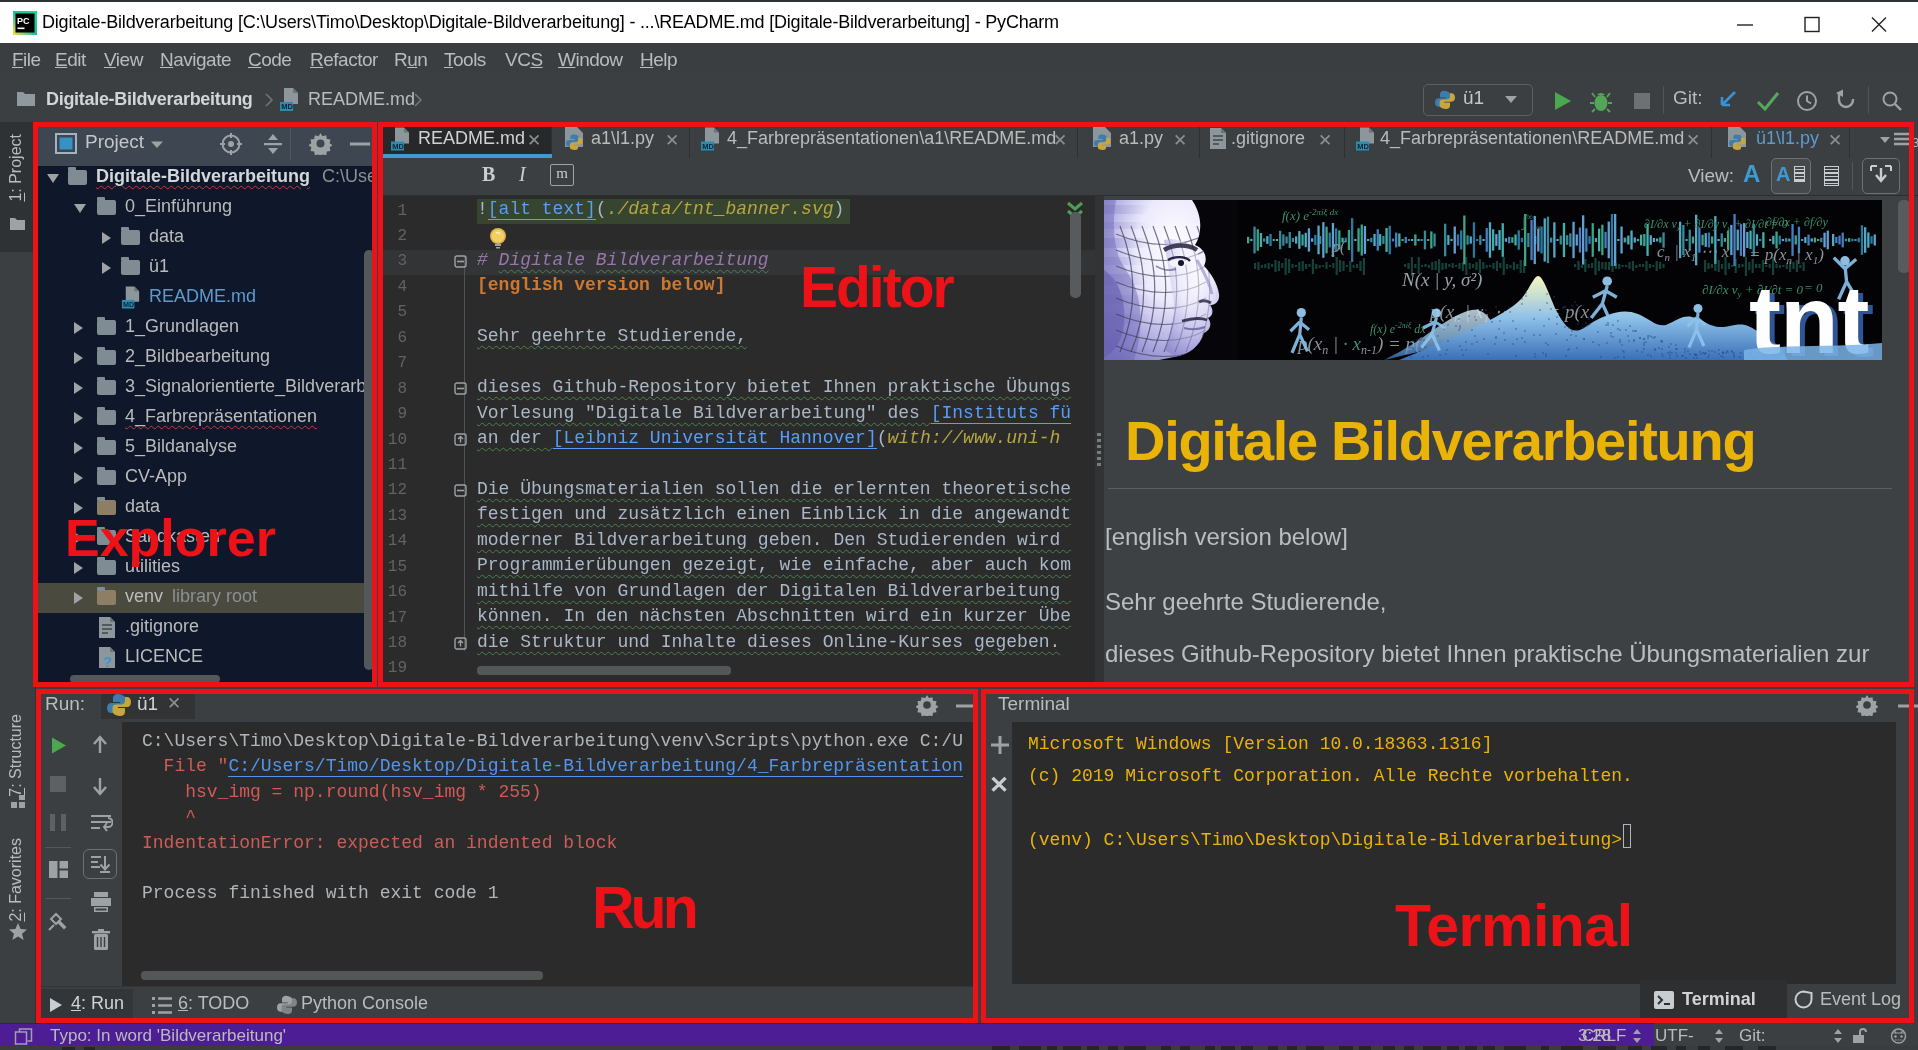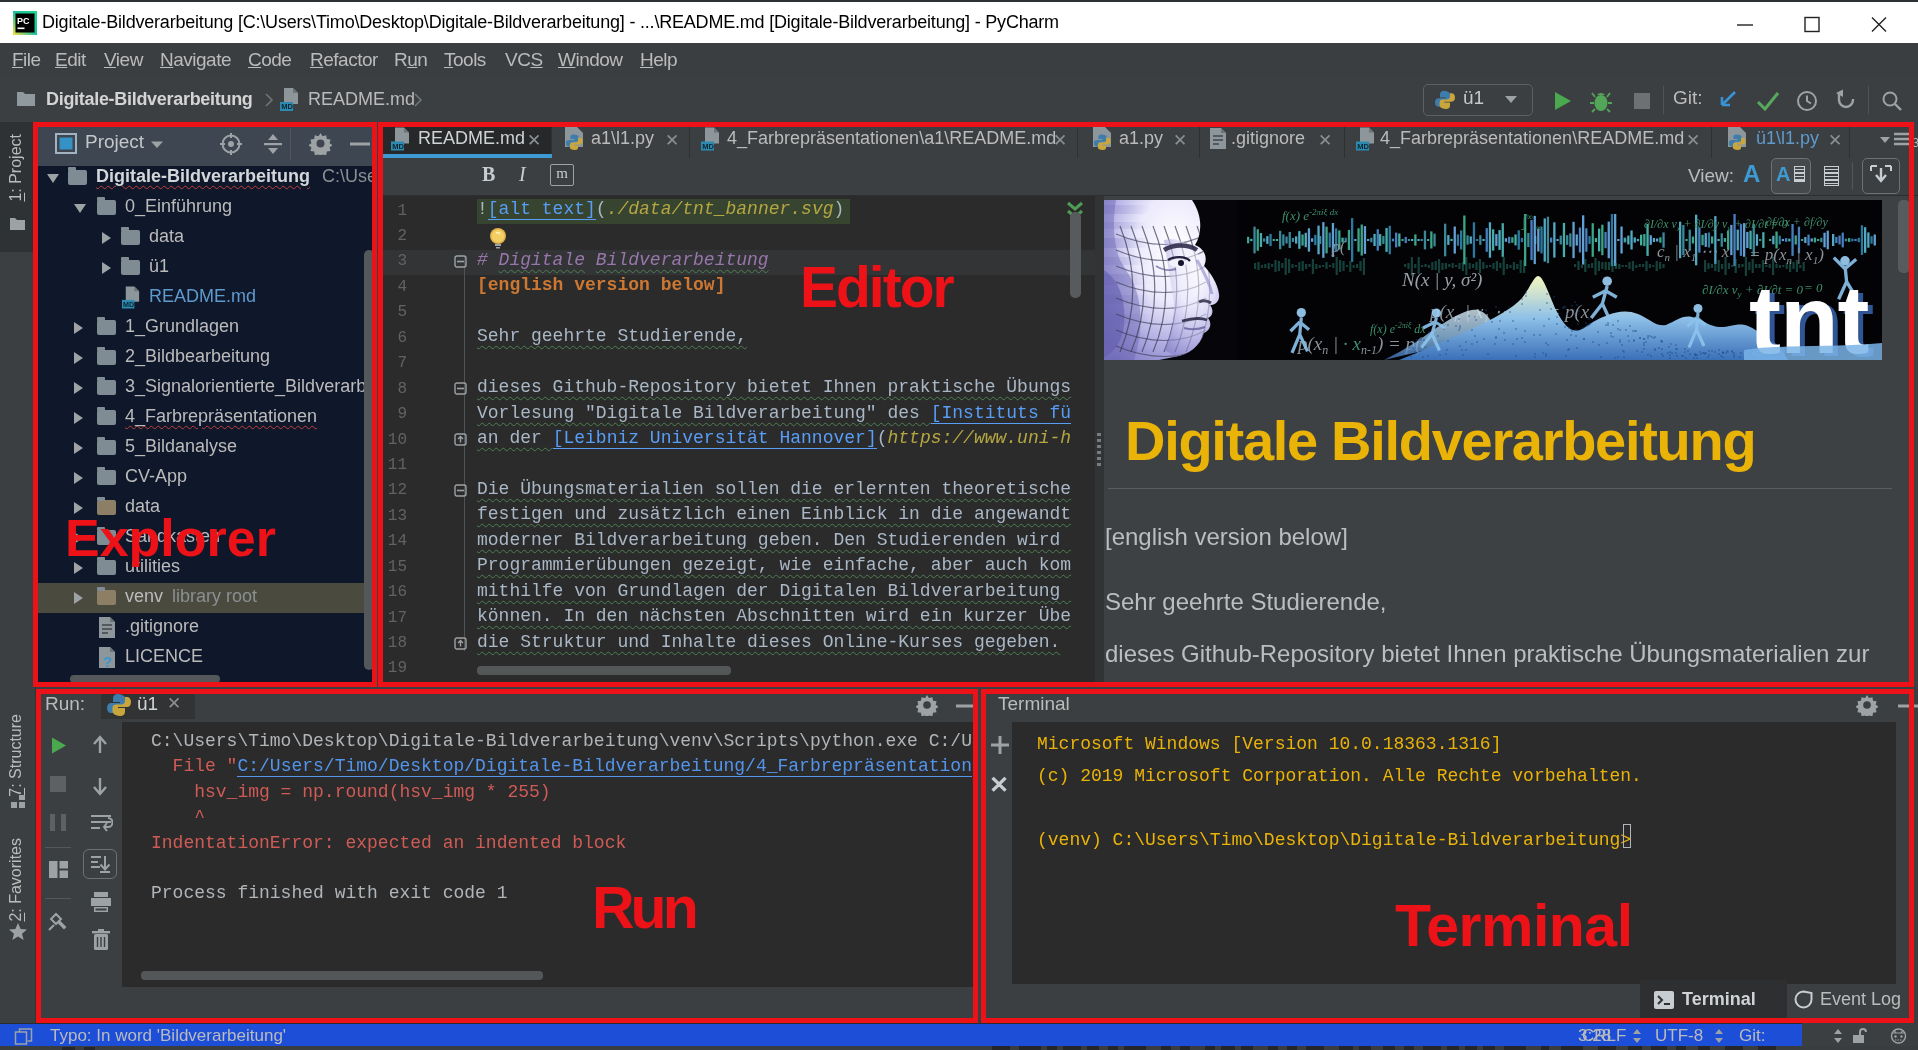--- a/index.html
+++ b/index.html
@@ -1,20 +1,20 @@
 <!DOCTYPE html>
 <html><head>
 <meta charset="utf-8">
 <style>
   * { margin:0; padding:0; box-sizing:border-box; }
   html,body { width:1918px; height:1050px; overflow:hidden; background:#3c3f41; }
   body { font-family:"Liberation Sans", sans-serif; position:relative; }
   .abs { position:absolute; }
   .ui { color:#bbbbbb; font-size:19px; }
-  .mono { font-family:"Liberation Mono", monospace;margin-left:9px; }
+  .mono { font-family:"Liberation Mono", monospace; }
   .red-box { position:absolute; border:5px solid #ec1218; pointer-events:none; z-index:20; }
   .red-label { position:absolute; color:#ec1218; font-weight:bold; font-size:57px; letter-spacing:-2px; z-index:21; }
   .wavy { text-decoration:underline; text-decoration-style:wavy; text-decoration-color:#4e8052; text-decoration-thickness:1px; text-underline-offset:4px; }
   .rwavy { text-decoration:underline; text-decoration-style:wavy; text-decoration-color:#bc3f3c; text-decoration-thickness:1px; text-underline-offset:3px; }
 </style>
 </head>
 <body>
 
 <div class="abs" style="left:0;top:0;width:1918px;height:43px;background:#ffffff;border-top:2px solid #2e3133;">
   <svg class="abs" style="left:13px;top:9px;" width="24" height="24" viewBox="0 0 24 24">
@@ -421,21 +421,21 @@
         <div class="lnum" style="left:0;top:438.0px;">18</div>
         <div class="lnum" style="left:0;top:463.4px;">19</div>
       </div>
     <div id="lines">
         <div class="codeline" style="top:3.0px;"><span style="color:#a9b7c6">!</span><span class="lnk">[alt text]</span><span style="color:#a9b7c6">(</span><span class="pth">./data/tnt_banner.svg</span><span style="color:#a9b7c6">)</span></div>
         <div class="codeline" style="top:53.9px;"><span style="color:#9876aa;font-style:italic"># <span class="wavy">Digitale</span> <span class="wavy">Bildverarbeitung</span></span></div>
         <div class="codeline" style="top:79.3px;"><span style="color:#cc7832;font-weight:bold">[english version below]</span></div>
         <div class="codeline" style="top:130.2px;"><span class="wavy">Sehr geehrte Studierende,</span></div>
         <div class="codeline" style="top:181.1px;"><span class="wavy">dieses Github-Repository bietet Ihnen praktische Übungs</span></div>
         <div class="codeline" style="top:206.5px;"><span class="wavy">Vorlesung "Digitale Bildverarbeitung" des </span><span class="lnk">[Instituts fü</span></div>
-        <div class="codeline" style="top:232.0px;"><span class="wavy">an der </span><span class="lnk">[Leibniz Universität Hannover]</span><span style="color:#a9b7c6">(</span><span class="pth">https://www.uni-h</span></div>
+        <div class="codeline" style="top:232.0px;"><span class="wavy">an der </span><span class="lnk">[Leibniz Universität Hannover]</span><span style="color:#a9b7c6">(</span><span class="pth">with://www.uni-h</span></div>
         <div class="codeline" style="top:282.8px;"><span class="wavy">Die Übungsmaterialien sollen die erlernten theoretische</span></div>
         <div class="codeline" style="top:308.3px;"><span class="wavy">festigen und zusätzlich einen Einblick in die angewandt</span></div>
         <div class="codeline" style="top:333.7px;"><span class="wavy">moderner Bildverarbeitung geben. Den Studierenden wird </span></div>
         <div class="codeline" style="top:359.2px;"><span class="wavy">Programmierübungen gezeigt, wie einfache, aber auch kom</span></div>
         <div class="codeline" style="top:384.6px;"><span class="wavy">mithilfe von Grundlagen der Digitalen Bildverarbeitung </span></div>
         <div class="codeline" style="top:410.0px;"><span class="wavy">können. In den nächsten Abschnitten wird ein kurzer Übe</span></div>
         <div class="codeline" style="top:435.5px;"><span class="wavy">die Struktur und Inhalte dieses Online-Kurses gegeben.</span></div>
         <svg class="abs" style="left:76px;top:58.9px;" width="13" height="13" viewBox="0 0 13 13">
           <rect x="1" y="1" width="11" height="11" rx="2" fill="none" stroke="#9da2a5" stroke-width="1.4"></rect>
           <path d="M3 6.5 h7" stroke="#9da2a5" stroke-width="1.6"></path>
@@ -1259,20 +1259,39 @@
 
   <div class="abs mono" style="left:105px;top:43px;font-size:18px;line-height:25.4px;white-space:pre;color:#b0b5b9;">C:\Users\Timo\Desktop\Digitale-Bildverarbeitung\venv\Scripts\python.exe C:/U
 <span style="color:#cf5b56">  File "</span><span style="color:#5394ec;border-bottom:1px solid #5394ec">C:/Users/Timo/Desktop/Digitale-Bildverarbeitung/4_Farbrepräsentation</span>
 <span style="color:#cf5b56">    hsv_img = np.round(hsv_img * 255)</span>
 <span style="color:#cf5b56">    ^</span>
 <span style="color:#cf5b56">IndentationError: expected an indented block</span>
 
 Process finished with exit code 1</div>
   <div class="abs" style="left:104px;top:285px;width:402px;height:9px;background:#545758;border-radius:4px;"></div>
 
+  <div class="abs" style="left:0;top:300px;width:941px;height:37px;background:#3c3f41;border-top:1px solid #323436;">
+    <div class="abs" style="left:1px;top:2px;width:95px;height:32px;background:#333639;"></div>
+    <svg class="abs" style="left:12px;top:10px;" width="14" height="16" viewBox="0 0 14 16">
+        <path d="M1 1 L13 8 L1 15 z" fill="#c8cdd1"></path>
+      </svg>
+    <div class="abs" style="left:34px;top:6px;color:#d0d3d5;font-size:18px;"><u>4</u>: Run</div>
+    <svg class="abs" style="left:115px;top:9px;" width="21" height="19" viewBox="0 0 21 19">
+        <path d="M6 2.5 h14 M6 9.5 h14 M6 16.5 h14" stroke="#9da2a5" stroke-width="2.6"></path>
+        <rect x="0" y="1" width="3" height="3" fill="#9da2a5"></rect>
+        <rect x="0" y="8" width="3" height="3" fill="#9da2a5"></rect>
+        <rect x="0" y="15" width="3" height="3" fill="#9da2a5"></rect>
+      </svg>
+    <div class="abs" style="left:141px;top:6px;color:#bbbbbb;font-size:18px;"><u>6</u>: TODO</div>
+    <svg class="abs" style="left:240px;top:8px;" width="20" height="20" viewBox="0 0 24 24">
+        <path d="M12 1 c-5 0-6 2-6 5 v3 h7 v1 h-9 c-2.5 0-4 2-4 5 0 3 1.5 5 4 5 h2 v-3.5 c0-2.5 1.5-4 4-4 h5 c2.5 0 3.5-1.5 3.5-3.5 v-3 c0-3-3.5-5-9.5-5 z" fill="#9da2a5"></path>
+        <path d="M12 23 c5 0 6-2 6-5 v-3 h-7 v-1 h9 c2.5 0 4-2 4-5 0-3-1.5-5-4-5 h-2 v3.5 c0 2.5-1.5 4-4 4 h-5 c-2.5 0-3.5 1.5-3.5 3.5 v3 c0 3 3.5 5 9.5 5 z" fill="#7f8488"></path>
+      </svg>
+    <div class="abs" style="left:264px;top:6px;color:#bbbbbb;font-size:18px;">Python Console</div>
+  </div>
 </div>
 
 <div class="abs" style="left:978px;top:686px;width:940px;height:337px;background:#3c3f41;overflow:hidden;" id="terminal">
   <div class="abs ui" style="left:20px;top:7px;">Terminal</div>
   <svg class="abs" style="left:878px;top:8px;" width="22" height="22" viewBox="0 0 23 23">
       <path d="M11.5 1 l2 3.2 3.7-.9 .6 3.7 3.7 .6-.9 3.7 3.2 2-3.2 2 .9 3.7-3.7 .6-.6 3.7-3.7-.9-2 3.2-2-3.2-3.7 .9-.6-3.7-3.7-.6 .9-3.7-3.2-2 3.2-2-.9-3.7 3.7-.6 .6-3.7 3.7 .9 z" fill="#9da2a5"></path>
       <circle cx="11.5" cy="11.5" r="4" fill="#3c3f41"></circle>
     </svg>
   <svg class="abs" style="left:919px;top:17px;" width="22" height="6" viewBox="0 0 22 6">
       <rect x="1" y="1.5" width="20" height="3" fill="#9da2a5"></rect>
@@ -1294,21 +1313,21 @@
       <rect x="0" y="0" width="20" height="18" rx="2" fill="#c8cdd1"></rect>
       <path d="M4 5 l4 4 -4 4 M10 13 h6" stroke="#2d2f31" stroke-width="2" fill="none"></path>
     </svg>
   <div class="abs" style="left:704px;top:303px;color:#d0d3d5;font-size:18px;font-weight:bold;">Terminal</div>
   <svg class="abs" style="left:816px;top:304px;" width="19" height="19" viewBox="0 0 19 19">
       <path d="M9.5 1.5 a8 8 0 1 0 8 8 V3 z" fill="none" stroke="#c8cdd1" stroke-width="2"></path>
     </svg>
   <div class="abs" style="left:842px;top:303px;color:#bbbbbb;font-size:18px;">Event Log</div>
 </div>
 
-<div class="abs" style="left:0;top:1023px;width:1802px;height:23px;background:#1d4ed8;border-top:1px solid #2b2b2b;" id="statusbar">
+<div class="abs" style="left:0;top:1023px;width:1654px;height:23px;background:#4c1d95;border-top:1px solid #2b2b2b;" id="statusbar">
   <svg class="abs" style="left:14px;top:4px;" width="20" height="18" viewBox="0 0 19 18">
       <rect x="1" y="4" width="11" height="12" fill="none" stroke="#9da2a5" stroke-width="1.5"></rect>
       <path d="M5 4 V1 H17 V13 H13" fill="none" stroke="#9da2a5" stroke-width="1.5"></path>
     </svg>
   <div class="abs" style="left:50px;top:2px;color:#bbbbbb;font-size:17px;">Typo: In word 'Bildverarbeitung'</div>
   <div class="abs" style="left:1534px;top:2px;color:#bbbbbb;font-size:17px;margin-left:44px;">3:28</div>
     <div class="abs" style="left:1582px;top:2px;color:#bbbbbb;font-size:17px;">CRLF</div>
   <svg class="abs" style="left:1631px;top:4px;" width="12" height="16" viewBox="0 0 12 16">
       <path d="M6 1 L10 6 H2 z M6 15 L2 10 h8 z" fill="#9da2a5"></path>
     </svg>

